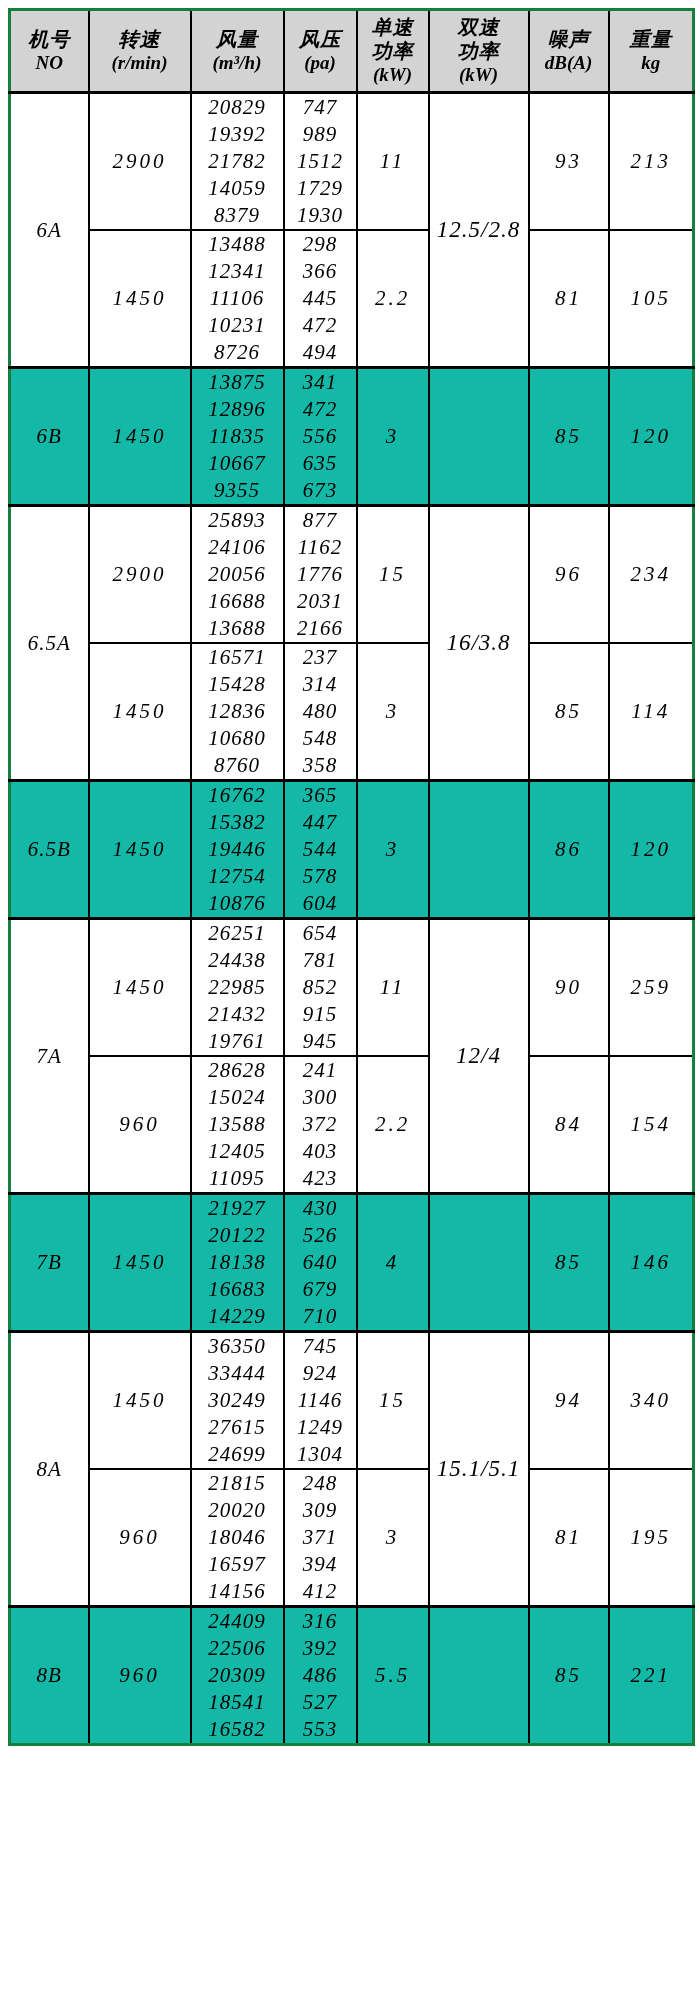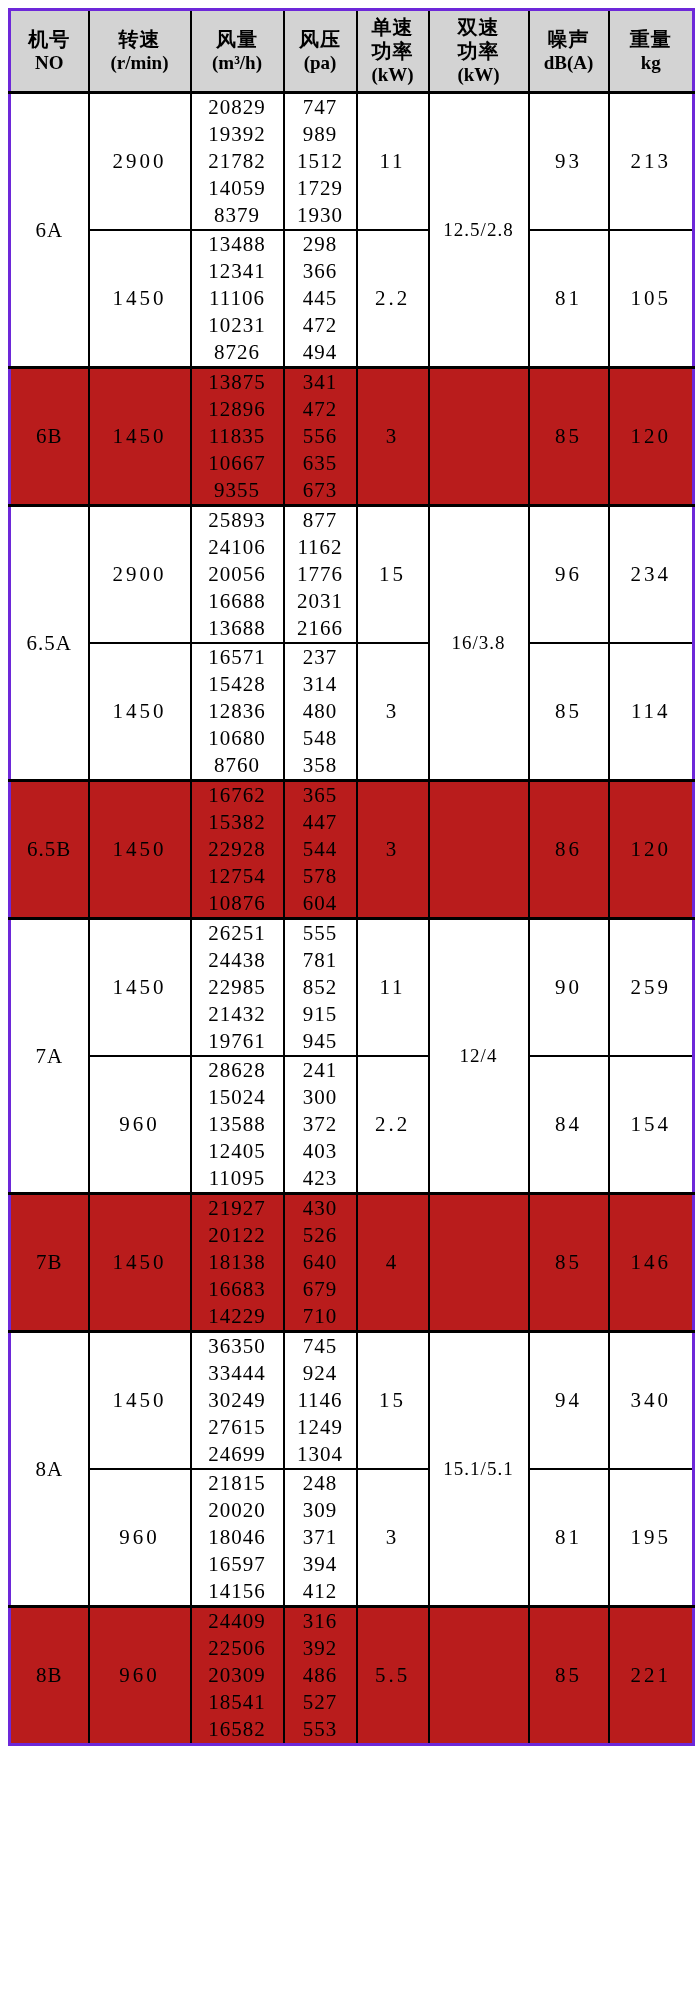--- a/index.html
+++ b/index.html
@@ -12,21 +12,22 @@
   .page {
     width: 700px;
     box-sizing: border-box;
     padding: 8px 8px;
     background: #ffffff;
   }
   table.spec {
     border-collapse: collapse;
     width: 684px;
     table-layout: fixed;
-    border: 3px solid #6d28d9;
+    border: 3px solid #15803d;
+    font-style: italic;
   }
   table.spec th, table.spec td {
     border: 2px solid #000;
     text-align: center;
     vertical-align: middle;
     padding: 0;
     overflow: hidden;
   }
   thead th {
     height: 80px;
@@ -43,39 +44,39 @@
   .hline.sub {
     font-size: 19px;
     letter-spacing: 0;
   }
   tbody td {
     font-size: 21px;
     padding: 10px 0;
     background: #ffffff;
   }
   tr.shaded td {
-    background: #b91c1c;
+    background: #14b8a6;
   }
   tr.section-start td {
     border-top: 3px solid #000;
   }
   .val-line {
     height: 27px;
     line-height: 27px;
     letter-spacing: 1px;
   }
   td.single {
     letter-spacing: 3px;
   }
   td.model {
     letter-spacing: 1px;
   }
   td.dual {
     letter-spacing: 1px;
-    font-size: 19px;
+    font-size: 23px;
   }
 </style>
 </head>
 <body>
 
 <div class="page">
   <table class="spec" id="spec-table">
     <colgroup id="spec-colgroup">
         <col style="width: 79px;">
         <col style="width: 102px;">
@@ -230,21 +231,21 @@
           <td class="single">3</td>
           <td class="single">85</td>
           <td class="single">114</td>
         </tr>
         <tr class="shaded section-start">
           <td class="single model">6.5B</td>
           <td class="single">1450</td>
           <td>
             <div class="val-line">16762</div>
             <div class="val-line">15382</div>
-            <div class="val-line">22928</div>
+            <div class="val-line">19446</div>
             <div class="val-line">12754</div>
             <div class="val-line">10876</div>
           </td>
           <td>
             <div class="val-line">365</div>
             <div class="val-line">447</div>
             <div class="val-line">544</div>
             <div class="val-line">578</div>
             <div class="val-line">604</div>
           </td>
@@ -257,21 +258,21 @@
           <td class="single model" rowspan="2">7A</td>
           <td class="single">1450</td>
           <td>
             <div class="val-line">26251</div>
             <div class="val-line">24438</div>
             <div class="val-line">22985</div>
             <div class="val-line">21432</div>
             <div class="val-line">19761</div>
           </td>
           <td>
-            <div class="val-line">555</div>
+            <div class="val-line">654</div>
             <div class="val-line">781</div>
             <div class="val-line">852</div>
             <div class="val-line">915</div>
             <div class="val-line">945</div>
           </td>
           <td class="single">11</td>
           <td class="dual" rowspan="2">12/4</td>
           <td class="single">90</td>
           <td class="single">259</td>
         </tr>

